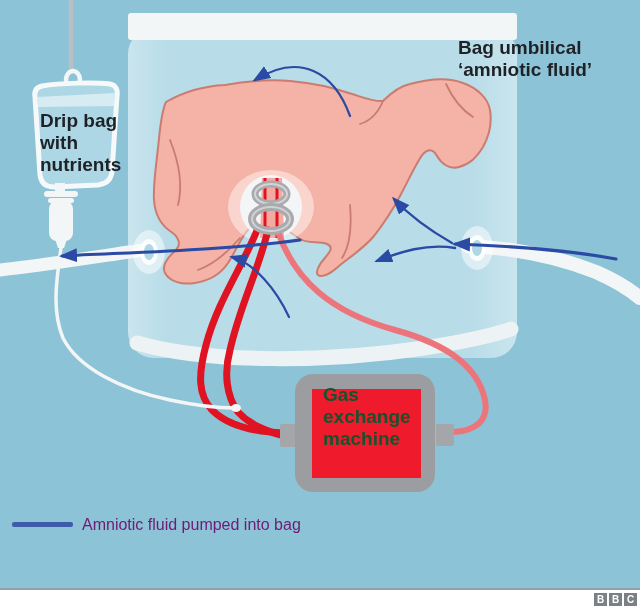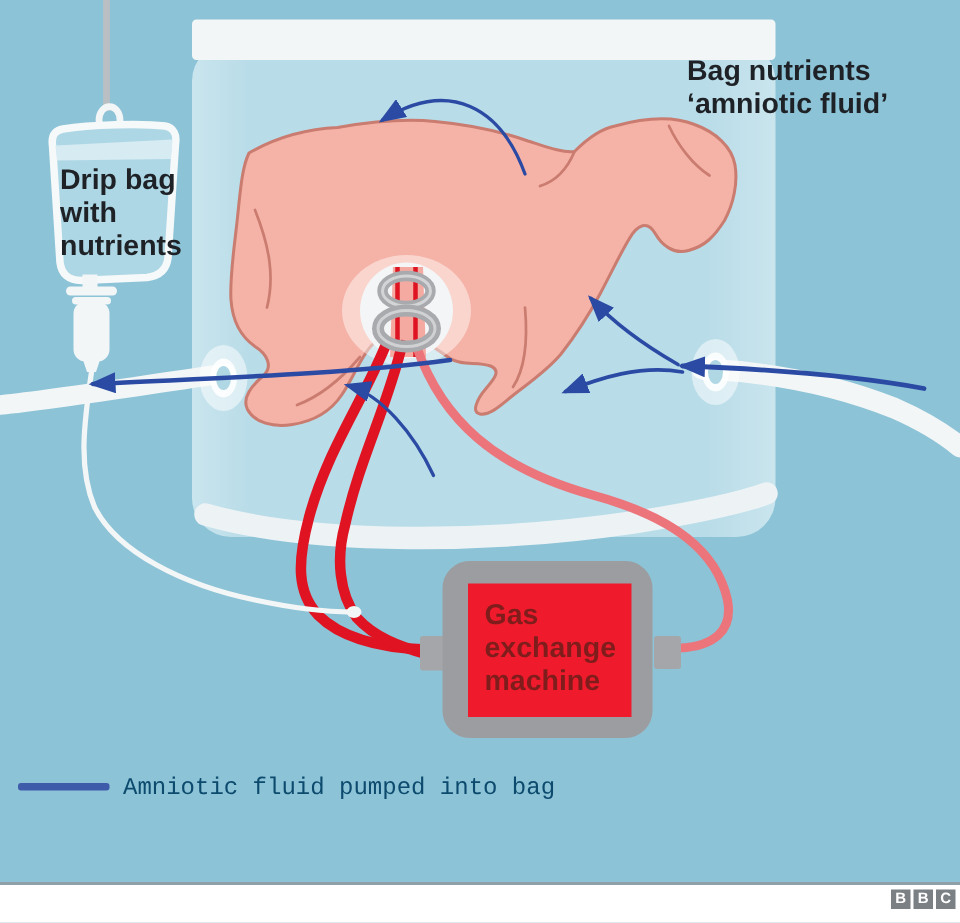--- a/index.html
+++ b/index.html
@@ -9,27 +9,27 @@
     background:#ffffff;
   }
   .canvas{position:absolute;left:0;top:0;width:640px;height:589px;background:#8CC3D6;}
   .canvas svg{position:absolute;left:0;top:0;}
   .lbl{
     position:absolute;font-weight:bold;font-size:19px;line-height:22px;
     color:#1E2227;white-space:pre-line;letter-spacing:0px;
   }
   .lbl-drip{left:40px;top:110px;}
   .lbl-bag{left:458px;top:37px;}
-  .lbl-machine{left:323px;top:400px;color:#7f1d1d;}
+  .lbl-machine{left:323px;top:384px;color:#14532d;}
   .legend{position:absolute;left:12px;top:514px;width:600px;display:flex;flex-direction:column;gap:7px;}
   .legend-item{display:flex;align-items:flex-start;}
   .legend-swatch{width:61px;height:5px;border-radius:2px;margin-top:8px;margin-right:9px;flex:0 0 auto;}
   .sw-blue{background:#3F5CAB;}
   .sw-red{background:#E5202E;}
-  .legend-text{font-size:16px;line-height:22px;color:#0c4a6e;white-space:pre-line;font-family:Liberation Mono, monospace;}
+  .legend-text{font-size:16px;line-height:22px;color:#701a75;white-space:pre-line;}
   .footer{
     position:absolute;left:0;bottom:0;width:640px;height:25px;background:#ffffff;
     border-top:2px solid #8FA0A8;
   }
   .bbc{position:absolute;right:3px;top:3px;display:flex;gap:2px;}
   .bbc span{
     width:13px;height:13px;background:#7B8084;color:#ffffff;font-weight:bold;
     font-size:10px;line-height:13px;text-align:center;display:inline-block;
   }
 </style>
@@ -145,21 +145,21 @@
         <path d="M289,317 C276,289 254,263 232,257" stroke-width="2.2" marker-end="url(#ah)"></path>
         <path d="M452,243 C431,231 409,215 394,199" stroke-width="2.4" marker-end="url(#ah)"></path>
         <path d="M455,248 C427,243 400,252 377,261" stroke-width="2.4" marker-end="url(#ah)"></path>
         <path d="M616,259 C572,251 512,246 455,244" stroke-width="3.2" marker-end="url(#ah)"></path>
       </g>
     </svg>
 
     <div class="lbl lbl-drip">Drip bag
 with
 nutrients</div>
-    <div class="lbl lbl-bag">Bag nutrients
+    <div class="lbl lbl-bag">Bag umbilical
 ‘amniotic fluid’</div>
     <div class="lbl lbl-machine">Gas
 exchange
 machine</div>
 
     <div class="legend">
       <div class="legend-item">
         <span class="legend-swatch sw-blue"></span>
         <span class="legend-text">Amniotic fluid pumped into bag</span>
       </div>

